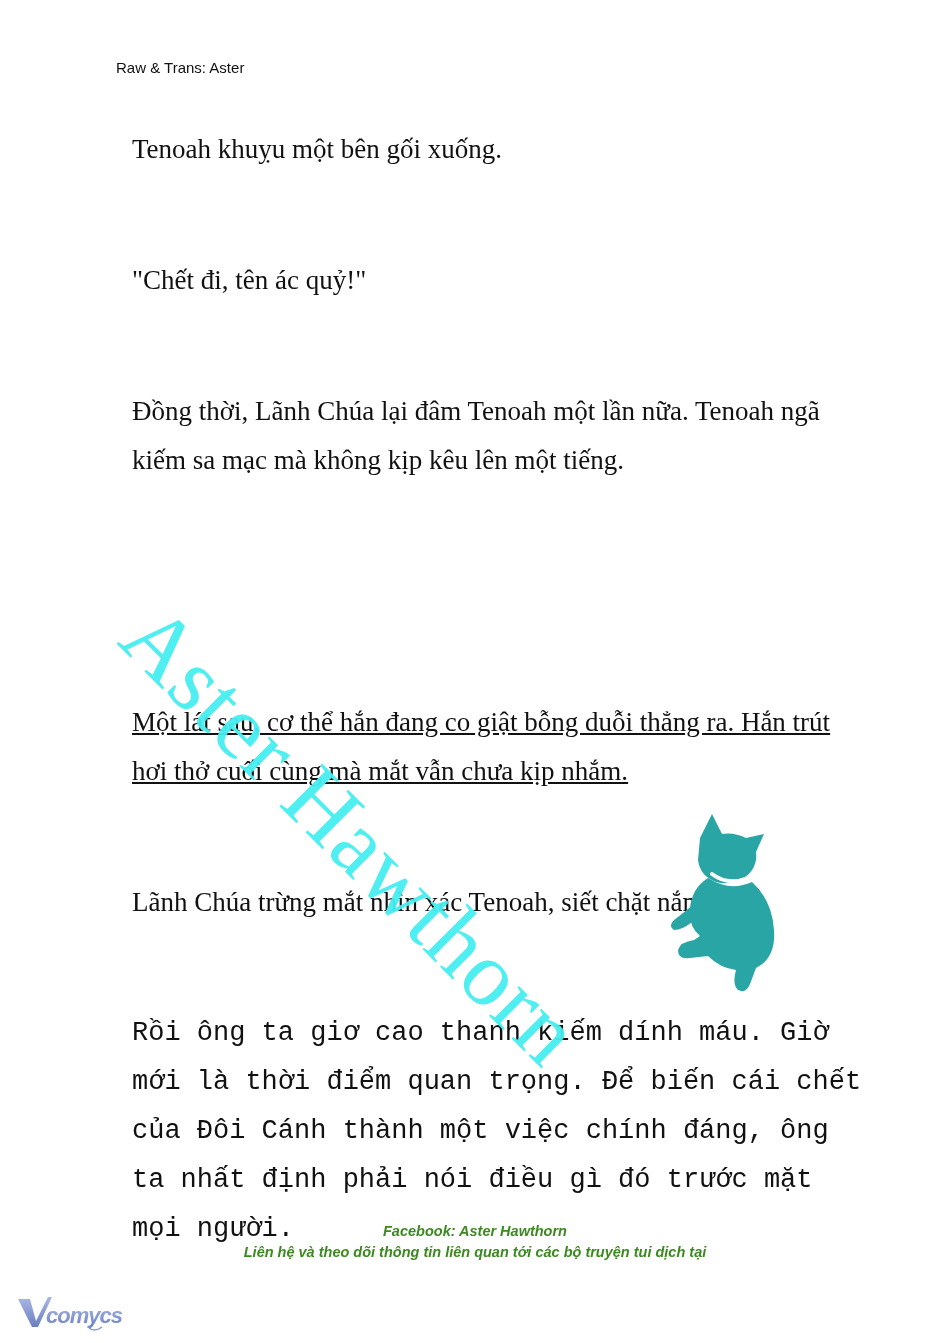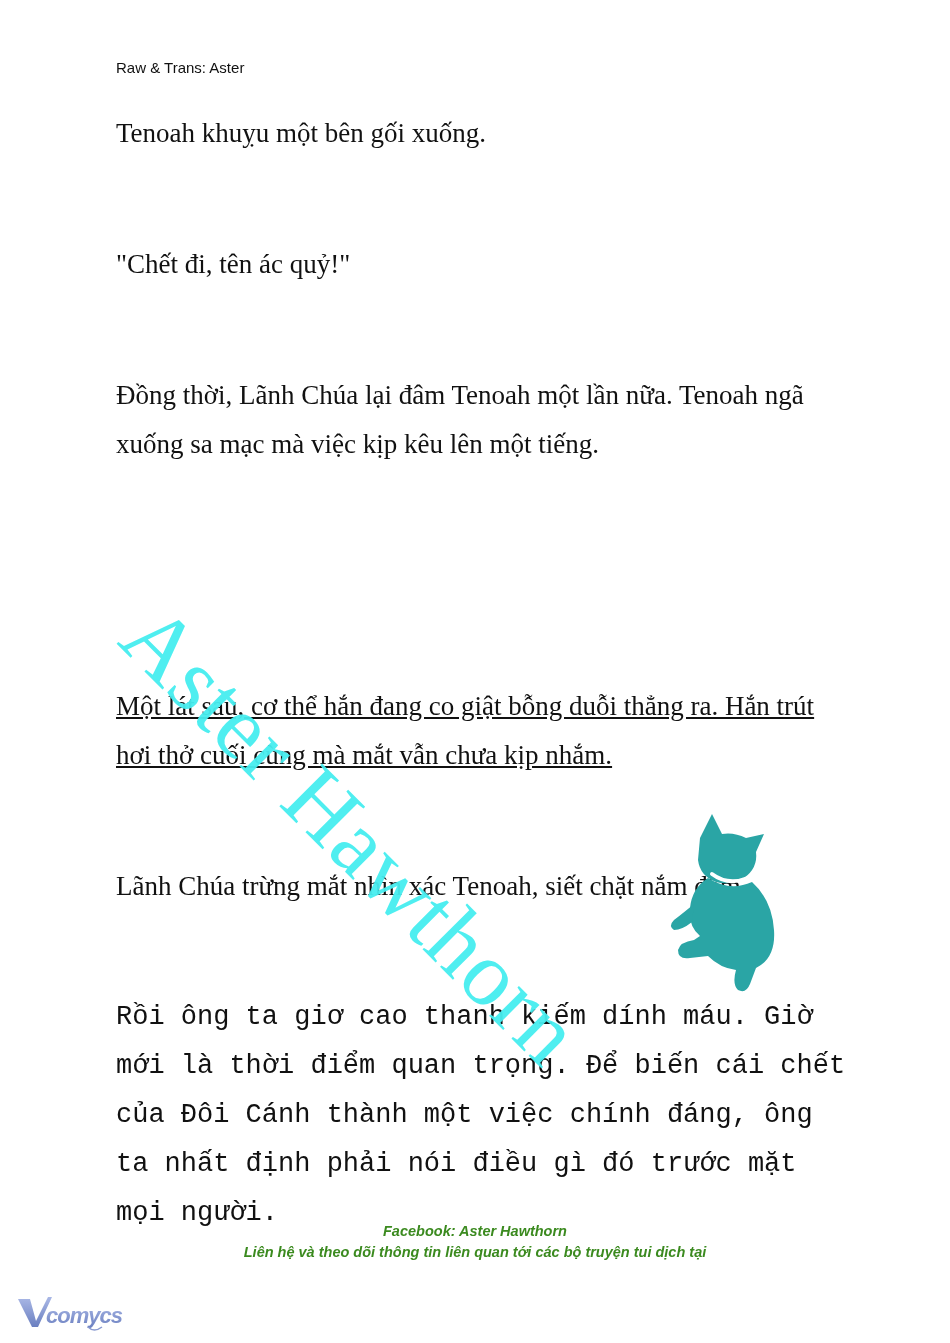--- a/index.html
+++ b/index.html
@@ -5,21 +5,21 @@
     html, body { margin: 0; padding: 0; background: #ffffff; }
     body { width: 950px; height: 1343px; position: relative; overflow: hidden; }
     .page { position: absolute; left: 0; top: 0; width: 785px; height: 1343px; }
     .credit {
       position: absolute; left: 116px; top: 59px;
       font-family: "Liberation Sans", sans-serif; font-size: 15px; color: #111;
     }
     .para {
       position: absolute; left: 116px; width: 740px;
       font-family: "Liberation Serif", serif; font-size: 27px; color: #111;
-      line-height: 49px; margin: 0;
+      line-height: 49px; margin: 16px;
     }
     .watermark {
       position: absolute; left: 138px; top: 568px;
       font-family: "Liberation Serif", serif; font-size: 92px;
       color: #46eef0; opacity: 0.95; white-space: nowrap;
       transform-origin: 0 50%;
       transform: rotate(45deg);
       letter-spacing: 1px;
       pointer-events: none;
     }
@@ -34,21 +34,21 @@
   </style>
 </head>
 <body>
 
 <div class="page">
 
   <div class="credit">Raw &amp; Trans: Aster</div>
 
   <p class="para" style="top:109px;">Tenoah khuỵu một bên gối xuống.</p>
   <p class="para" style="top:240px;">"Chết đi, tên ác quỷ!"</p>
-  <p class="para" style="top:371px;">Đồng thời, Lãnh Chúa lại đâm Tenoah một lần nữa. Tenoah ngã xuống sa mạc mà việc kịp kêu lên một tiếng.</p>
+  <p class="para" style="top:371px;">Đồng thời, Lãnh Chúa lại đâm Tenoah một lần nữa. Tenoah ngã kiếm sa mạc mà không kịp kêu lên một tiếng.</p>
   <p class="para" style="top:682px;text-decoration:underline;">Một lát sau, cơ thể hắn đang co giật bỗng duỗi thẳng ra. Hắn trút hơi thở cuối cùng mà mắt vẫn chưa kịp nhắm.</p>
   <p class="para" style="top:862px;">Lãnh Chúa trừng mắt nhìn xác Tenoah, siết chặt nắm đấm.</p>
   <p class="para" style="top:993px; width:730px;font-family:Liberation Mono, monospace;">Rồi ông ta giơ cao thanh kiếm dính máu. Giờ mới là thời điểm quan trọng. Để biến cái chết của Đôi Cánh thành một việc chính đáng, ông ta nhất định phải nói điều gì đó trước mặt mọi người.</p>
 
   <div class="watermark">Aster Hawthorn</div>
 
   <svg class="cat" viewBox="0 0 125 185">
     <g fill="#2aa5a5">
 
       <path d="M40 30 L52 6 L62 26 Q74 24 86 30 L104 26 L96 44 Q98 60 84 70 Q70 78 56 74 Q40 68 38 52 Z"></path>

